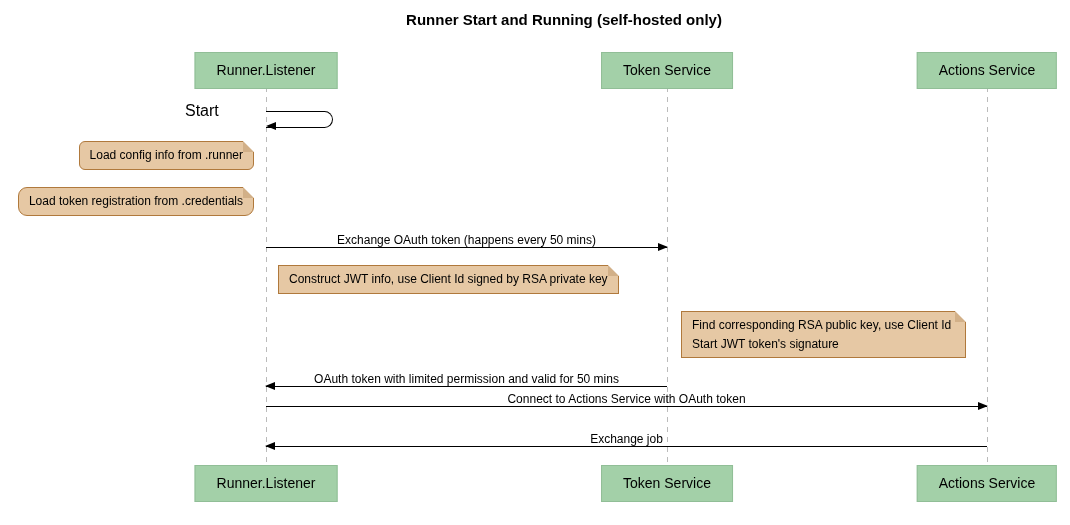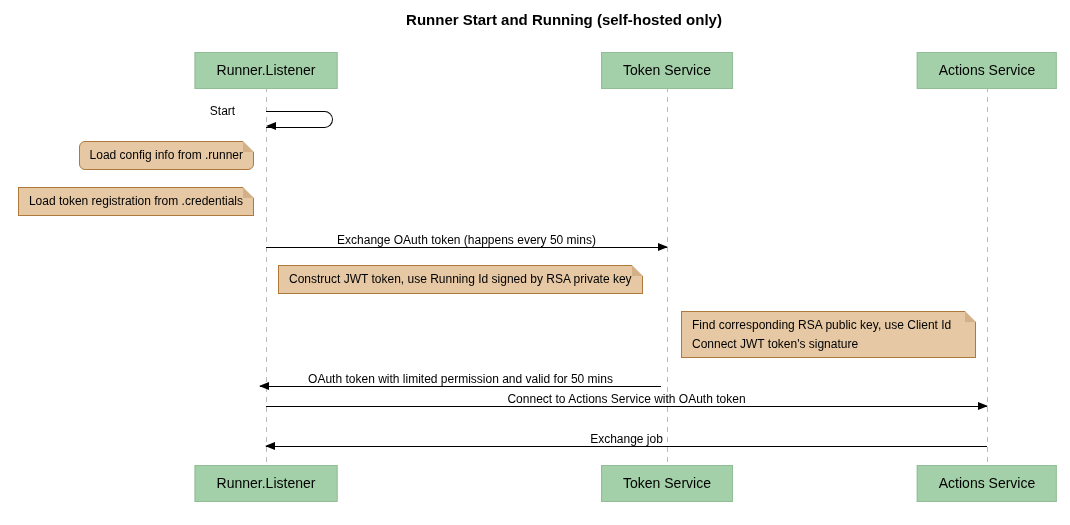--- a/index.html
+++ b/index.html
@@ -40,42 +40,42 @@
     border-top:4.5px solid transparent; border-bottom:4.5px solid transparent;
   }
   .arrow-left {
     position:absolute; left:-1px; top:-5px; width:0; height:0;
     border-right:10px solid var(--arrow,#000);
     border-top:4.5px solid transparent; border-bottom:4.5px solid transparent;
   }
 
   .self-label {
     position:absolute; left:185px; width:75px; top:104px;
-    font-size:12px; line-height:14px; text-align:center; white-space:nowrap;
+    font-size:16px; line-height:14px; text-align:left; white-space:nowrap;
   }
   .self-loop {
     position:absolute; left:266px; top:111px; width:66px; height:15px;
     border:1px solid var(--arrow,#000); border-left:none;
     border-radius:0 10px 10px 0;
   }
   .self-arrow {
     position:absolute; left:266px; top:122px; width:0; height:0;
     border-right:10px solid var(--arrow,#000);
     border-top:4.5px solid transparent; border-bottom:4.5px solid transparent;
   }
 
   .note {
     position:absolute;
     background:var(--note-fill,#e6c8a4);
     border:1px solid var(--note-border,#b0793c);
     font-size:12px; white-space:nowrap;
     padding:0 10px; line-height:27px; height:27px;
     box-sizing:content-box;
   }
-  .note.multiline { line-height:19px; height:auto; padding:4px 24px 3px 10px; }
+  .note.multiline { line-height:19px; height:auto; padding:4px 14px 3px 10px; }
   .note.multiline span { display:block; }
   .fold {
     position:absolute; top:-1px; right:-1px; width:0; height:0;
     border-style:solid; border-width:0 11px 11px 0;
     border-color:#fff #fff var(--note-fold,#d2b088) var(--note-fold,#d2b088);
   }
 </style>
 </head>
 <body>
 
@@ -93,44 +93,44 @@
 
   <div class="self-label">Start</div>
   <div class="self-loop"></div>
   <div class="self-arrow"></div>
 
   <div class="note" style="right:816px; top:141px;border-radius:6px;">
     <span class="fold"></span>
     <span>Load config info from .runner</span>
   </div>
 
-  <div class="note" style="right:816px; top:187px;">
+  <div class="note" style="right:816px; top:187px;border-radius:9px;">
     <span class="fold"></span>
     <span>Load token registration from .credentials</span>
   </div>
 
   <div class="msg" style="left:266px; width:401px; top:234px;">
     <span class="label">Exchange OAuth token (happens every 50 mins)</span>
     <div class="line">
       <span class="arrow-right"></span>
     </div>
   </div>
 
   <div class="note" style="left:278px; top:265px;">
     <span class="fold"></span>
-    <span>Construct JWT token, use Running Id signed by RSA private key</span>
+    <span>Construct JWT info, use Client Id signed by RSA private key</span>
   </div>
 
   <div class="note multiline" style="left:681px; top:311px;">
     <span class="fold"></span>
     <span>Find corresponding RSA public key, use Client Id</span>
-    <span>Connect JWT token's signature</span>
+    <span>Start JWT token's signature</span>
   </div>
 
-  <div class="msg" style="left:260px; width:401px; top:373px;">
+  <div class="msg" style="left:266px; width:401px; top:373px;">
     <span class="label">OAuth token with limited permission and valid for 50 mins</span>
     <div class="line">
       <span class="arrow-left"></span>
     </div>
   </div>
 
   <div class="msg" style="left:266px; width:721px; top:393px;">
     <span class="label">Connect to Actions Service with OAuth token</span>
     <div class="line">
       <span class="arrow-right"></span>

